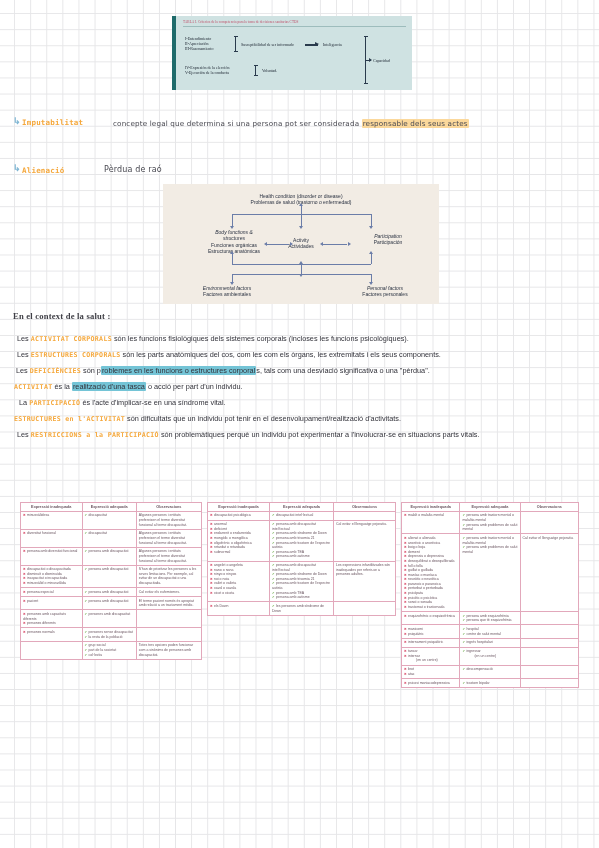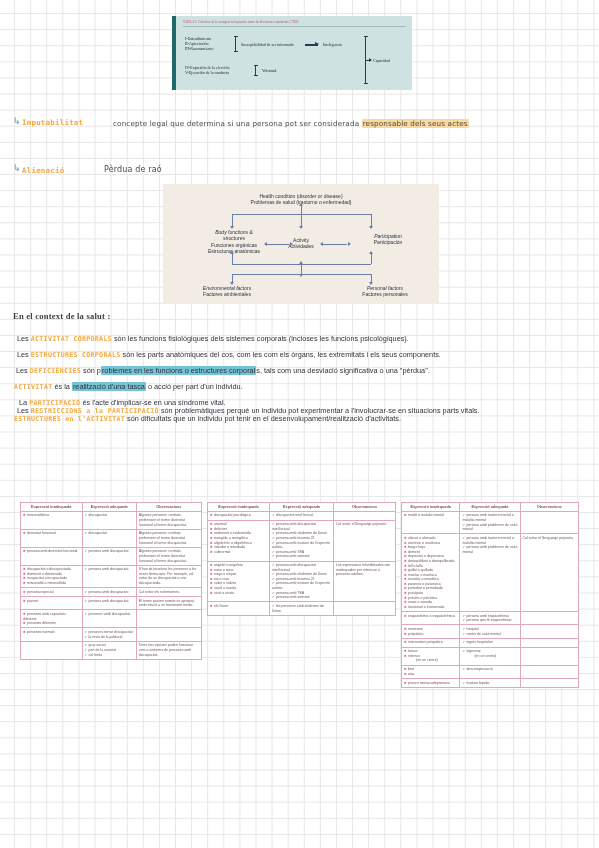--- a/index.html
+++ b/index.html
@@ -229,21 +229,21 @@
   </div>
   <div class="txt-line" style="left:14px;top:382px;">
     <span class="k">ACTIVITAT</span><span> és la </span><span class="hl-teal">realització d'una tasca</span><span> o acció per part d'un individu.</span>
   </div>
   <div class="txt-line" style="left:19px;top:398px;">
     <span>La </span><span class="k">PARTICIPACIÓ</span><span> és l'acte d'implicar-se en una síndrome vital.</span>
   </div>
   <div class="txt-line" style="left:14px;top:414px;">
     <span class="k">ESTRUCTURES en l'ACTIVITAT</span><span> són dificultats que un individu pot tenir en el desenvolupament/realització d'activitats.</span>
   </div>
-  <div class="txt-line" style="left:17px;top:406px;">
+  <div class="txt-line" style="left:17px;top:430px;">
     <span>Les </span><span class="k">RESTRICCIONS  a la  PARTICIPACIÓ</span><span> són problemàtiques perquè un individu pot experimentar a l'involucrar-se en situacions parts vitals.</span>
   </div>
 
   <table class="tbl" id="tbl1" style="left:20px;top:502px;width:182px;">
     <colgroup>
         <col style="width:34%">
         <col style="width:30%">
         <col style="width:36%">
       </colgroup>
     <thead>

